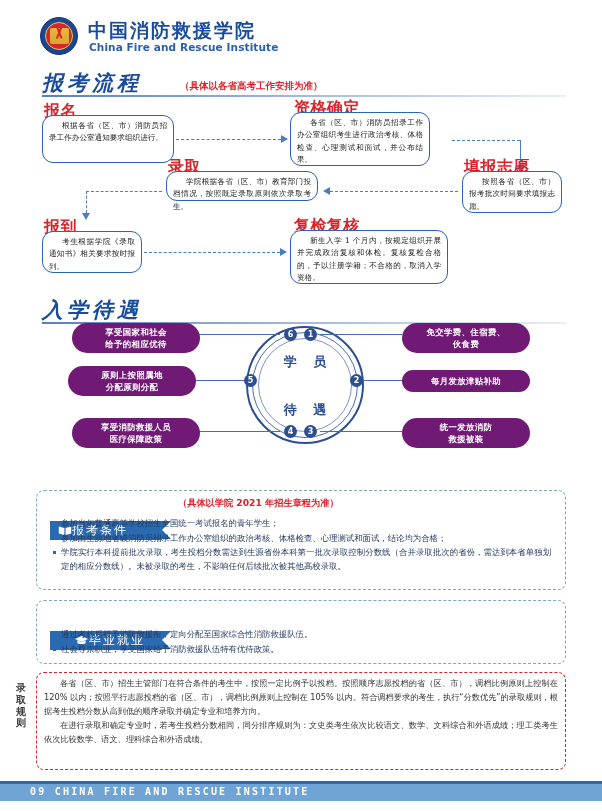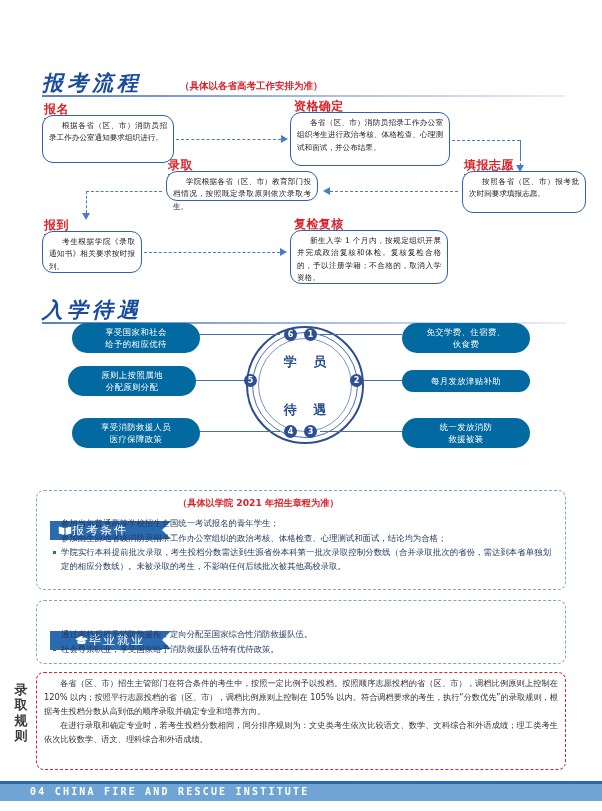--- a/index.html
+++ b/index.html
@@ -66,21 +66,21 @@
     position:absolute;
     border:1.1px solid #2a63b8; border-radius:11px;
     background:#fff; color:#1b1b1b;
     font-size:7.6px; line-height:1.62;
     padding:4px 6px 4px 6px;
     text-align:justify;
     font-family:"DejaVu Sans","Liberation Sans",sans-serif;
   }
   .fnode .ind { text-indent: 13px; display:block; }
   .flabel {
-    position:absolute; font-size:12px; font-weight:700; color:#d8232a;
+    position:absolute; font-size:16px; font-weight:700; color:#d8232a;
     white-space:nowrap; letter-spacing:0.4px;
   }
   .flabel.ul { border-bottom:1.2px solid #d8232a; padding-bottom:0px; }
 
   .dash-h {
     position:absolute; height:0; border-top:1.6px dashed #4a7ec4;
   }
   .dash-v {
     position:absolute; width:0; border-left:1.6px dashed #4a7ec4;
   }
@@ -111,23 +111,23 @@
   .ring3 { left:258px; top:20px; width:94px;  height:94px;  border-width:1.2px; border-color:#7f94c8; }
   .ring-center {
     position:absolute; left:268px; top:42px; width:74px; height:52px;
     display:flex; flex-direction:column; align-items:center; justify-content:center;
     color:#2d4f92; font-size:13px; font-weight:700; letter-spacing:6px;
     font-family:"DejaVu Sans","Liberation Sans",sans-serif;
     text-indent: 6px;
     gap: 30px;
   }
   .pill {
-    position:absolute; border-radius:999px; background:#0369a1; color:#fff;
+    position:absolute; border-radius:999px; background:#701a75; color:#fff;
     display:flex; align-items:center; justify-content:center; text-align:center;
-    font-size:8.4px; font-weight:400; line-height:1.48; letter-spacing:0.4px;
+    font-size:8.4px; font-weight:700; line-height:1.48; letter-spacing:0.4px;
     padding:0 7px;
   }
   .num-badge {
     position:absolute; width:13px; height:13px; border-radius:50%;
     background:#2d4f92; color:#fff; font-size:8px; font-weight:700;
     display:flex; align-items:center; justify-content:center;
     font-family:"DejaVu Sans","Liberation Sans",sans-serif;
   }
   .conn { position:absolute; height:1.2px; background:#4a6cae; }
 
@@ -160,21 +160,21 @@
     background:#2a6ab0;
   }
 
   
   .rules-box {
     position:absolute; left:36px; top:672px; width:530px; height:98px;
     border:1.3px dashed #d8232a; border-radius:8px; background:#fff;
   }
   .rules-label {
     position:absolute; left:12px; top:682px; width:18px;
-    font-size:13px; font-weight:700; color:#3a3a3a; line-height:1.18;
+    font-size:10px; font-weight:700; color:#3a3a3a; line-height:1.18;
     text-align:center;
     font-family:"DejaVu Sans","Liberation Sans",sans-serif;
   }
   .rules-text {
     position:absolute; left:44px; top:676px; width:514px;
     font-size:8.2px; color:#333; line-height:1.72; text-align:justify;
   }
   .rules-text p { text-indent:16px; }
 
   
@@ -190,45 +190,56 @@
     color:#fff; font-size:10px; font-weight:700; letter-spacing:2.2px;
     font-family:"DejaVu Sans Mono","Liberation Mono",monospace;
     white-space:nowrap;
   }
 </style>
 </head>
 <body>
 
 <div class="page">
 
+  <div class="header">
+    <div class="logo-wrap">
+      <div class="logo-outer"></div>
+      <div class="logo-ring"></div>
+      <div class="logo-core"></div>
+      <div class="logo-axe a"></div>
+      <div class="logo-axe b"></div>
+    </div>
+    <div class="logo-text-cn">中国消防救援学院</div>
+    <div class="logo-text-en">China Fire and Rescue Institute</div>
+  </div>
 
   <div class="sec-title" style="left:42px; top:69px;">报考流程</div>
   <div class="sec-note" style="left:148px; top:80px;margin-left:32px;">（具体以各省高考工作安排为准）</div>
   <div class="sec-rule" style="left:42px; top:95px; width:524px;"></div>
 
   <div class="flow">
 
     <div class="flabel ul" style="left:44px; top:6px;">报名</div>
     <div class="fnode" style="left:42px; top:20px; width:132px; height:48px;">
       <span class="ind">根据各省（区、市）消防员招录工作办公室通知要求组织进行。</span>
     </div>
     <div class="dash-h" style="left:176px; top:44px; width:105px;"></div>
     <div class="arrow-r" style="left:281px; top:40px;"></div>
 
     <div class="flabel ul" style="left:294px; top:3px;">资格确定</div>
-    <div class="fnode" style="left:290px; top:17px; width:160px; height:54px;">
+    <div class="fnode" style="left:290px; top:17px; width:140px; height:54px;">
       <span class="ind">各省（区、市）消防员招录工作办公室组织考生进行政治考核、体格检查、心理测试和面试，并公布结果。</span>
     </div>
     <div class="dash-h" style="left:452px; top:45px; width:68px;"></div>
     <div class="solid-v" style="left:520px; top:45px; height:18px;"></div>
     <div class="dash-v" style="left:520px; top:63px; height:8px;"></div>
     <div class="arrow-d" style="left:516px; top:70px;"></div>
 
     <div class="flabel ul" style="left:464px; top:62px;">填报志愿</div>
-    <div class="fnode" style="left:462px; top:76px; width:124px; height:42px;font-family:Liberation Serif, serif;">
+    <div class="fnode" style="left:462px; top:76px; width:100px; height:42px;font-family:Liberation Serif, serif;">
       <span class="ind">按照各省（区、市）报考批次时间要求填报志愿。</span>
     </div>
     <div class="dash-h" style="left:330px; top:96px; width:128px;"></div>
     <div class="arrow-l" style="left:323px; top:92px;"></div>
 
     <div class="flabel ul" style="left:168px; top:62px;">录取</div>
     <div class="fnode" style="left:166px; top:76px; width:152px; height:30px;">
       <span class="ind">学院根据各省（区、市）教育部门投档情况，按照既定录取原则依次录取考生。</span>
     </div>
     <div class="dash-h" style="left:86px; top:96px; width:76px;"></div>
@@ -321,16 +332,16 @@
     <span>录取规则</span>
   </div>
   <div class="rules-text">
     <p>各省（区、市）招生主管部门在符合条件的考生中，按照一定比例予以投档。按照顺序志愿投档的省（区、市），调档比例原则上控制在 120% 以内；按照平行志愿投档的省（区、市），调档比例原则上控制在 105% 以内。符合调档要求的考生，执行“分数优先”的录取规则，根据考生投档分数从高到低的顺序录取并确定专业和培养方向。</p>
     <p>在进行录取和确定专业时，若考生投档分数相同，同分排序规则为：文史类考生依次比较语文、数学、文科综合和外语成绩；理工类考生依次比较数学、语文、理科综合和外语成绩。</p>
   </div>
 
   <div class="footer-line"></div>
   <div class="footer"></div>
   <div class="footer-text">
-    <span>04</span>&nbsp;<span>CHINA FIRE AND RESCUE INSTITUTE</span>
+    <span>09</span>&nbsp;<span>CHINA FIRE AND RESCUE INSTITUTE</span>
   </div>
 
 </div>
 
 </body></html>

